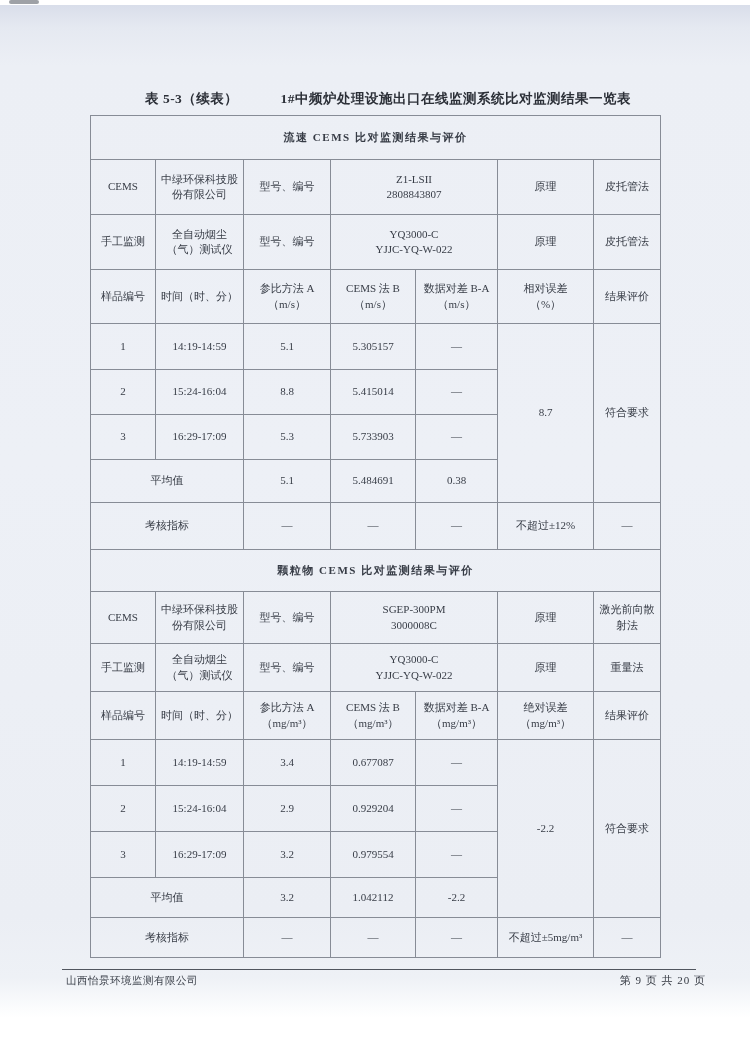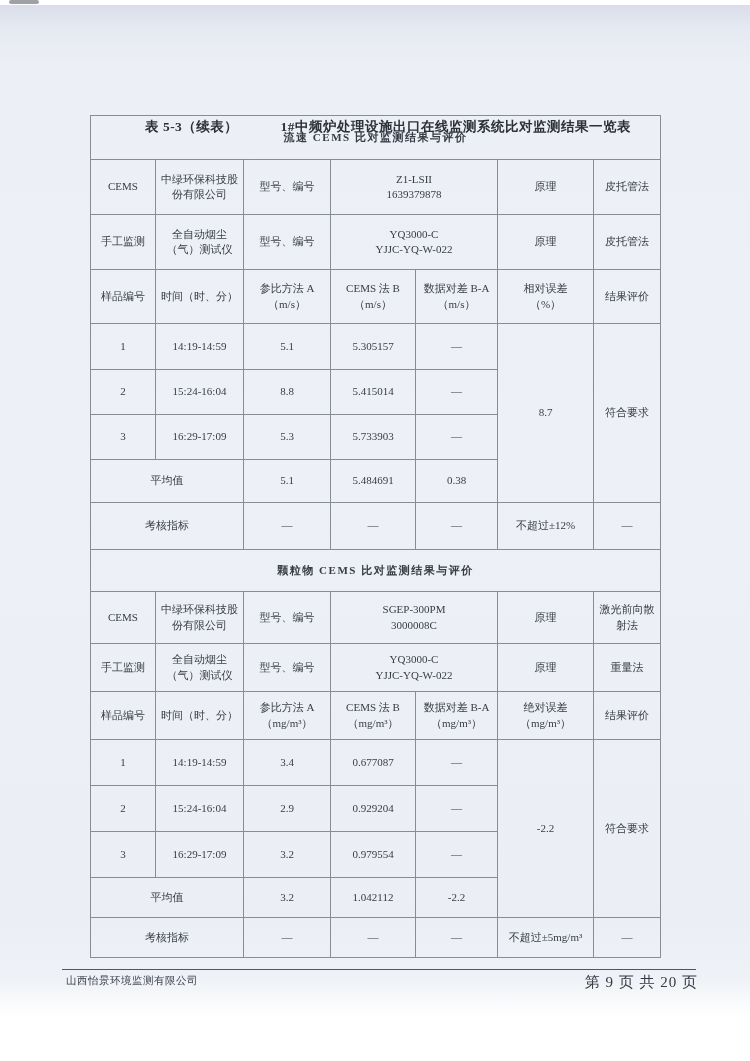--- a/index.html
+++ b/index.html
@@ -13,29 +13,29 @@
     background:linear-gradient(180deg,
       #d9deea 0%,#e5e9f1 2.2%,#eceff5 6%,#edf0f6 45%,
       #ebeef4 90%,#eef1f6 96%,#fbfcfd 99%,#ffffff 100%);
   }
   .smudge{
     position:absolute;left:9px;top:0;width:30px;height:4px;
     background:#6a6e77;opacity:.65;border-radius:2px;
   }
   .title-row{
     position:absolute;left:0;top:90px;width:634px;
-    display:flex;align-items:flex-end;
+    display:flex;align-items:center;
   }
   .table-label{
     margin-left:145px;font-size:13.5px;font-weight:bold;color:#2c3038;
     letter-spacing:.5px;white-space:nowrap;
   }
   .page-title{
     margin-left:42px;font-size:13.5px;font-weight:bold;color:#2c3038;
-    letter-spacing:.5px;white-space:nowrap;margin-top:28px;
+    letter-spacing:.5px;white-space:nowrap;
   }
   table.report{
     position:absolute;left:90px;top:115px;width:570px;
     border-collapse:collapse;table-layout:fixed;
   }
   table.report td{
     border:1px solid #878c96;text-align:center;vertical-align:middle;
     font-size:11px;line-height:1.4;color:#373c46;padding:1px 2px;
     overflow:hidden;
   }
@@ -48,21 +48,21 @@
   .h52{height:52px}.h48{height:48px}.h40{height:40px}
   .footer-line{
     position:absolute;left:62px;top:969px;width:634px;height:0;
     border-top:1.5px solid #51565f;
   }
   .footer-left{
     position:absolute;left:66px;top:974px;font-size:10.5px;color:#3b404a;
     letter-spacing:.5px;
   }
   .footer-right{
-    position:absolute;right:52px;top:973px;font-size:15px;color:#343942;
+    position:absolute;right:44px;top:973px;font-size:11px;color:#343942;
     letter-spacing:1px;
     margin-left:20px;
   }
 </style>
 </head>
 <body>
 
 <div class="paper"></div>
 <div class="smudge"></div>
 
@@ -86,21 +86,21 @@
       <tr class="h44">
     <td colspan="7" class="section-title">流速 CEMS 比对监测结果与评价</td>
   </tr>
 
   <tr class="h55">
     <td>CEMS</td>
     <td>中绿环保科技股份有限公司</td>
     <td>型号、编号</td>
     <td colspan="2" class="two-line">
       <div>Z1-LSII</div>
-      <div>1639379878</div>
+      <div>2808843807</div>
     </td>
     <td>原理</td>
     <td>皮托管法</td>
   </tr>
 
   <tr class="h55">
     <td>手工监测</td>
     <td>全自动烟尘（气）测试仪</td>
     <td>型号、编号</td>
     <td colspan="2" class="two-line">

